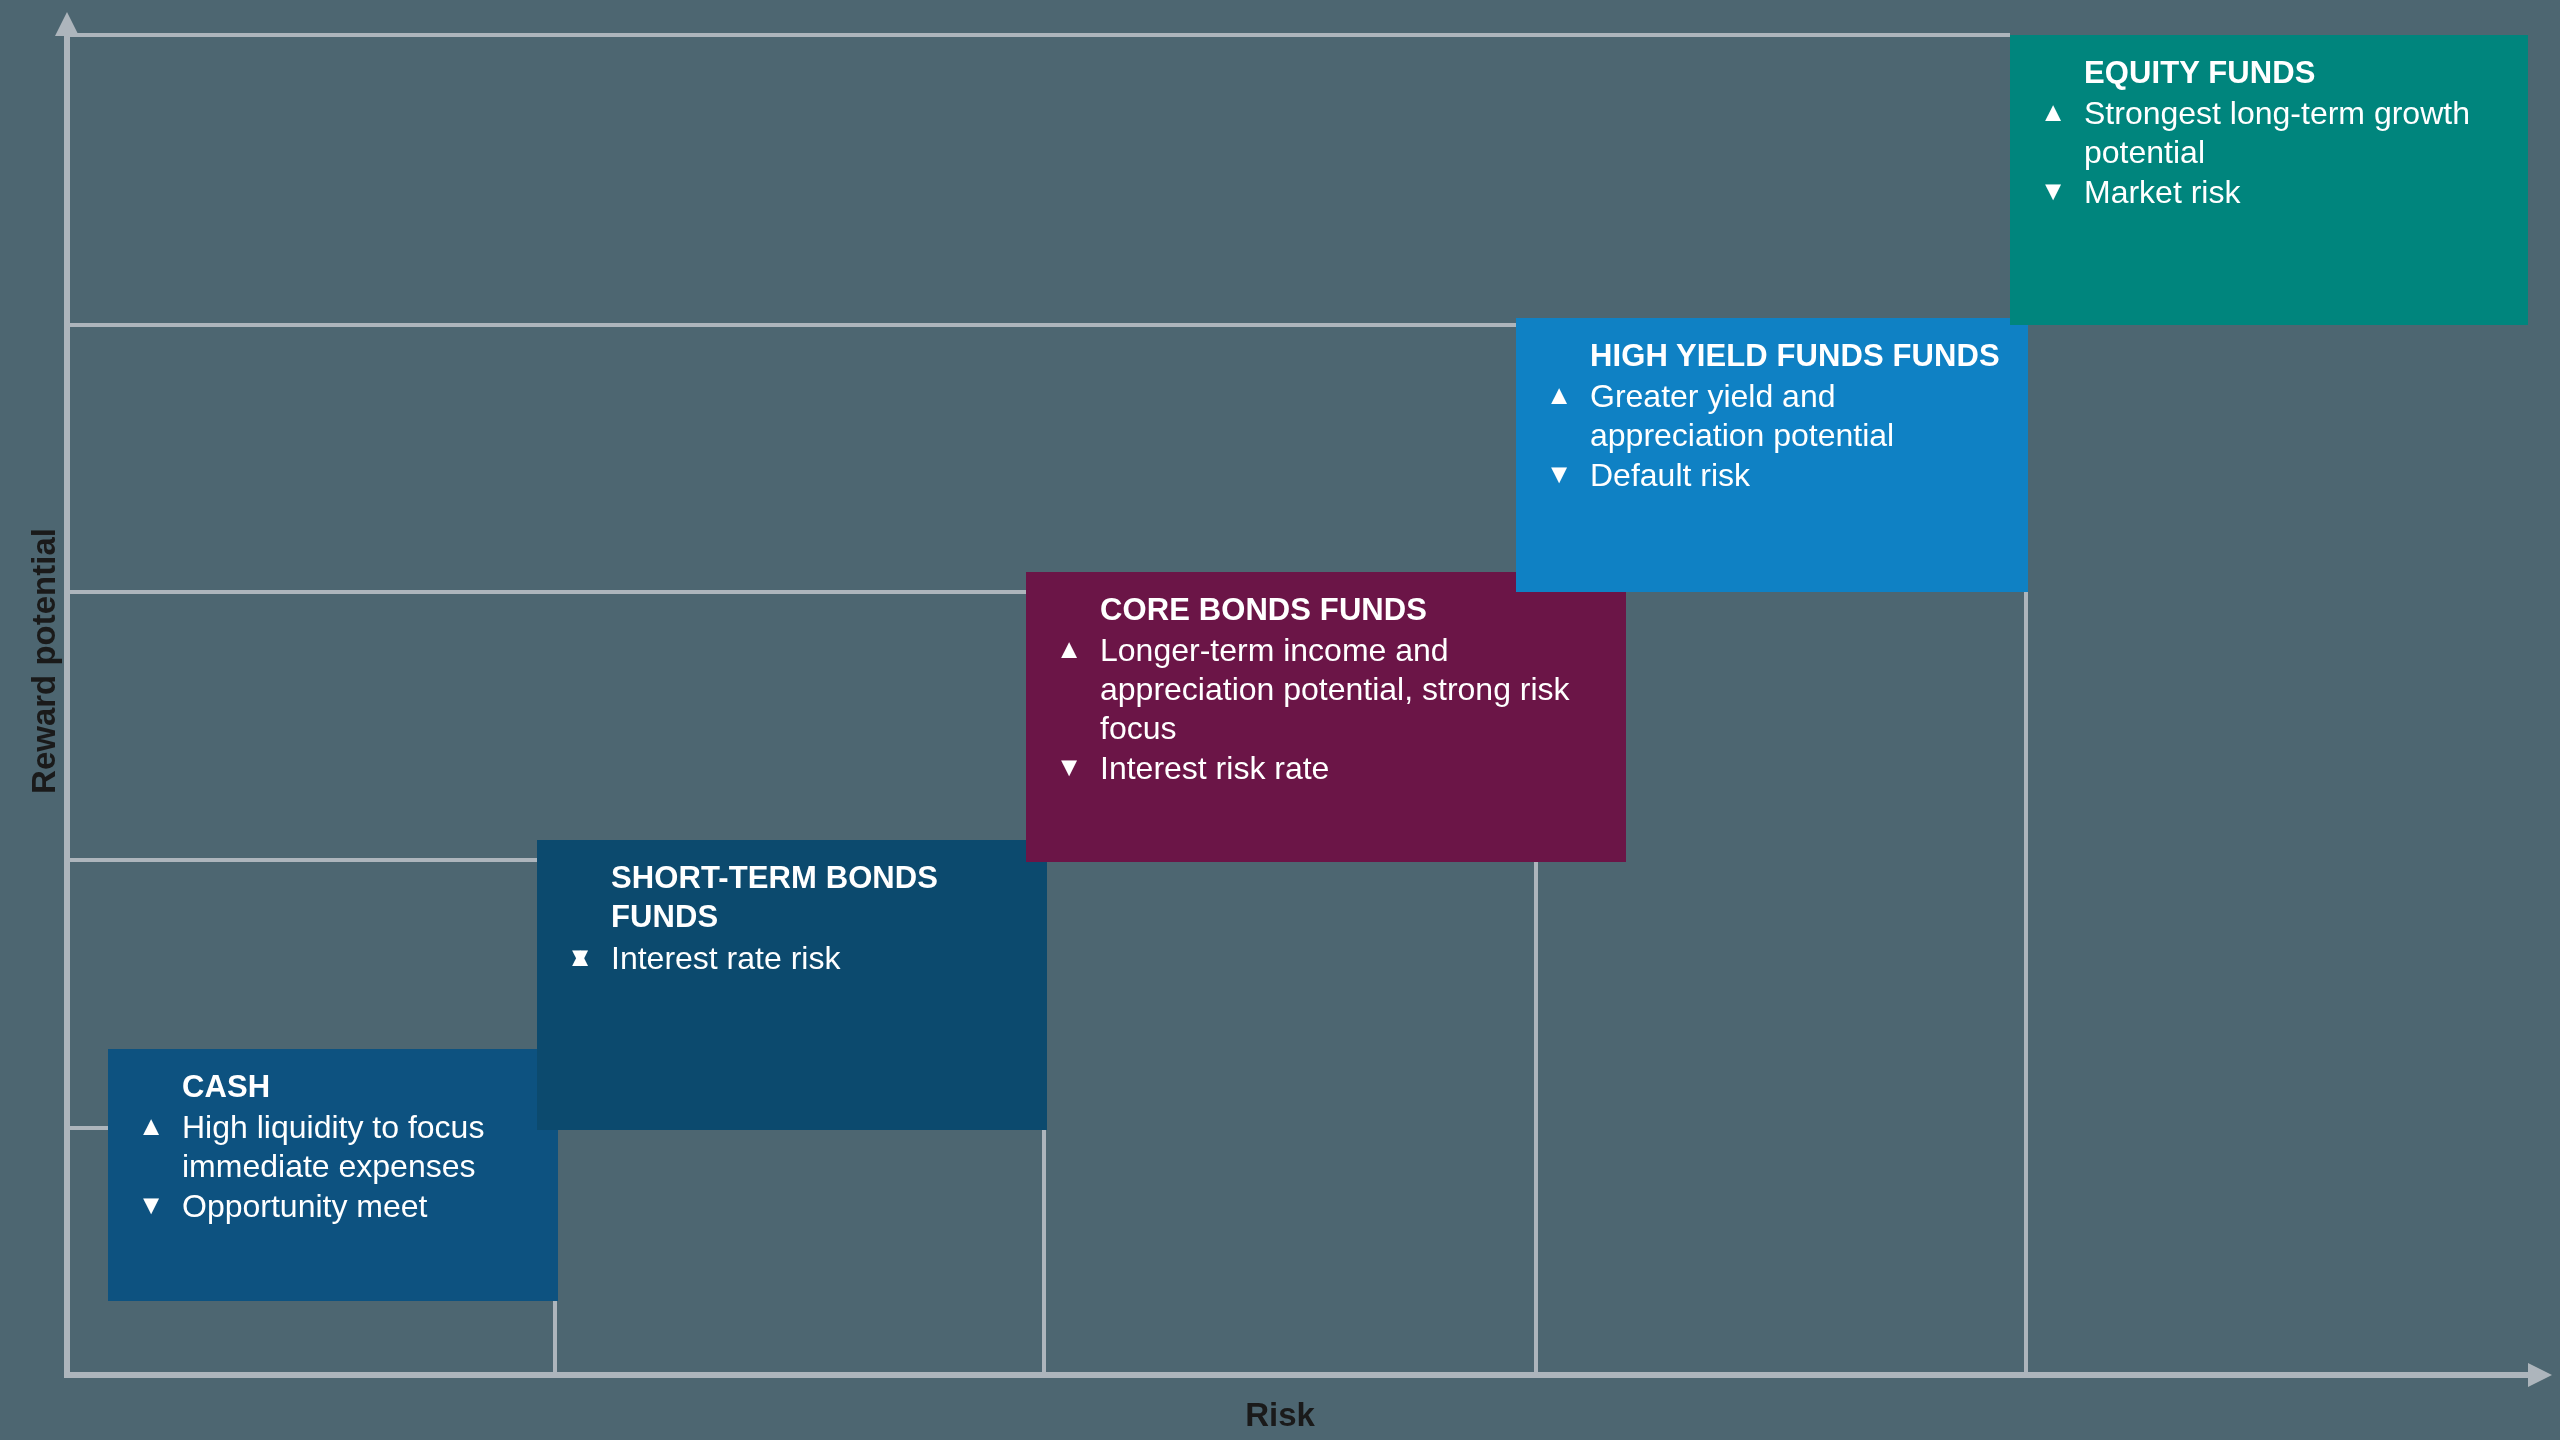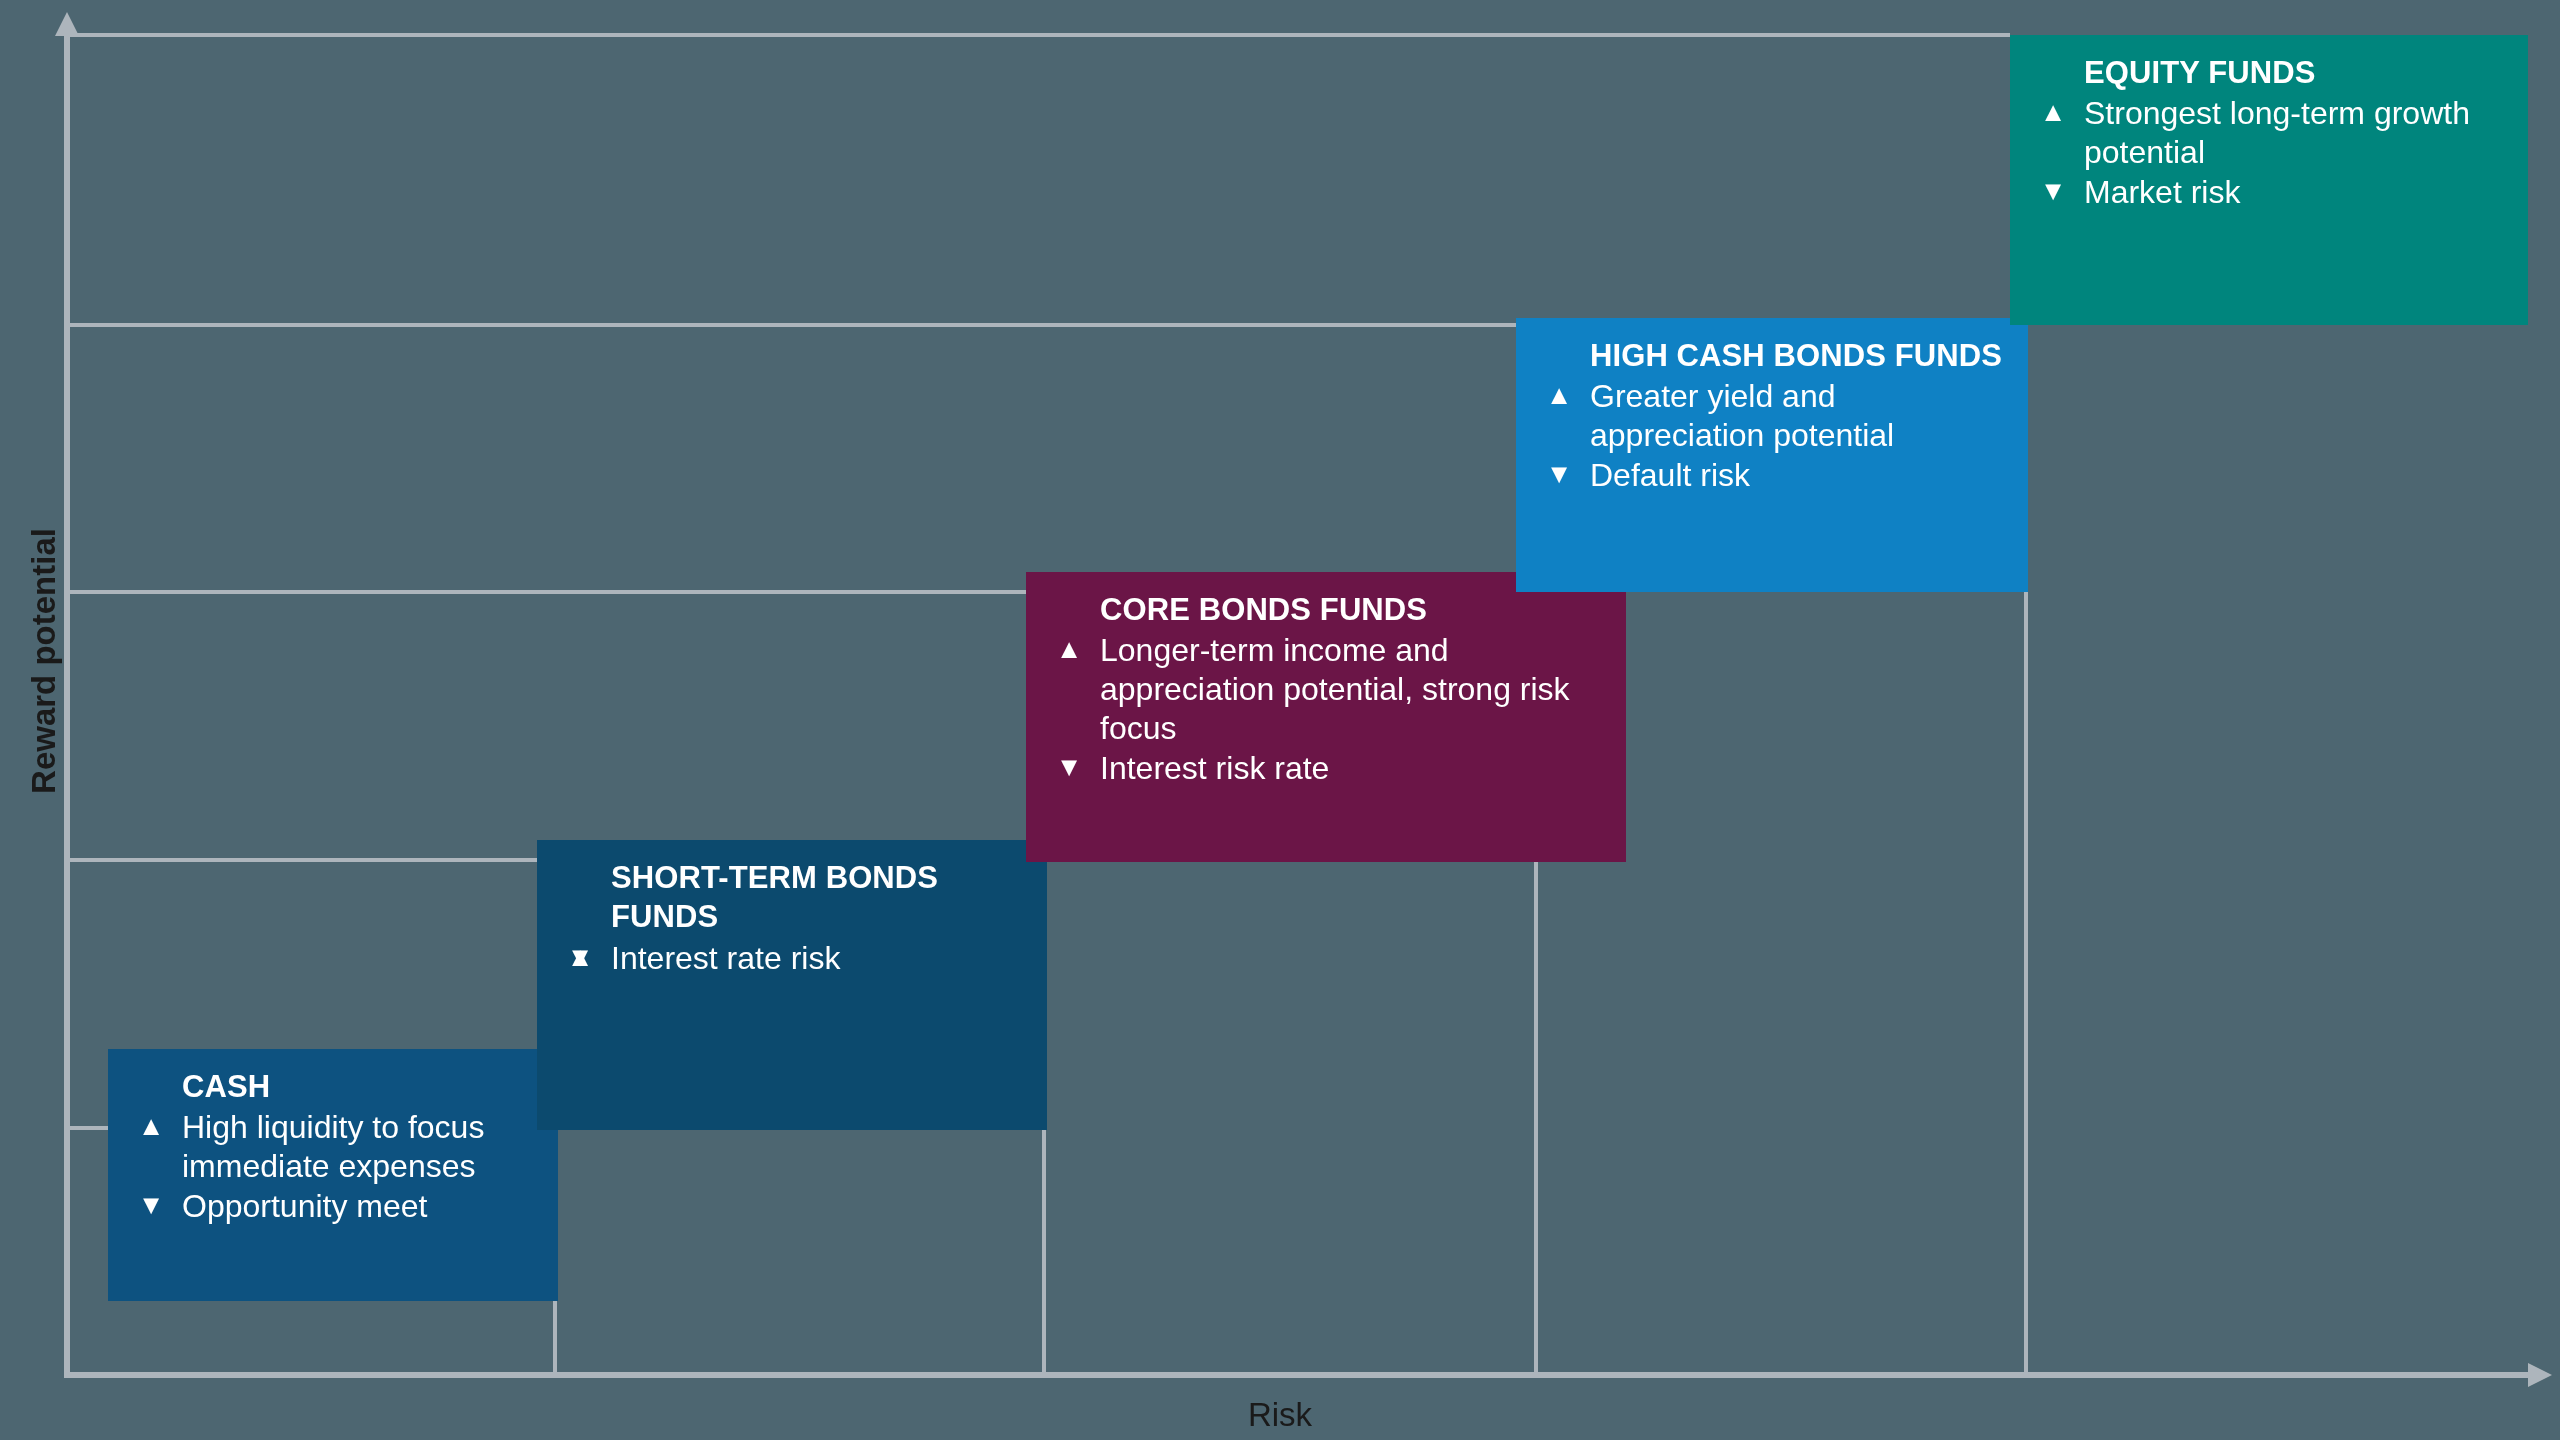--- a/index.html
+++ b/index.html
@@ -78,21 +78,21 @@
     color: #1a1a1a;
     white-space: nowrap;
   }
   #x-axis-title {
     position: absolute;
     left: 0;
     top: 1396px;
     width: 2560px;
     text-align: center;
     font-size: 33px;
-    font-weight: normal;
+    font-weight: bold;
     color: #1a1a1a;
   }
 
   
   .cat-box {
     position: absolute;
     box-sizing: border-box;
     padding: 18px 16px 14px 22px;
     color: #ffffff;
   }
@@ -184,21 +184,21 @@
         <span>Longer-term income and appreciation potential, strong risk focus</span>
       </li>
       <li class="bullet-item">
         <span class="bullet-marker">▼</span>
         <span>Interest risk rate</span>
       </li>
     </ul>
   </div>
 
   <div class="cat-box" style="left:1516px; top:318px; width:512px; height:274px; background:#0f81c4;">
-    <div class="cat-title">HIGH CASH BONDS FUNDS</div>
+    <div class="cat-title">HIGH YIELD FUNDS FUNDS</div>
     <ul class="bullet-list">
       <li class="bullet-item">
         <span class="bullet-marker">▲</span>
         <span>Greater yield and appreciation potential</span>
       </li>
       <li class="bullet-item">
         <span class="bullet-marker">▼</span>
         <span>Default risk</span>
       </li>
     </ul>

